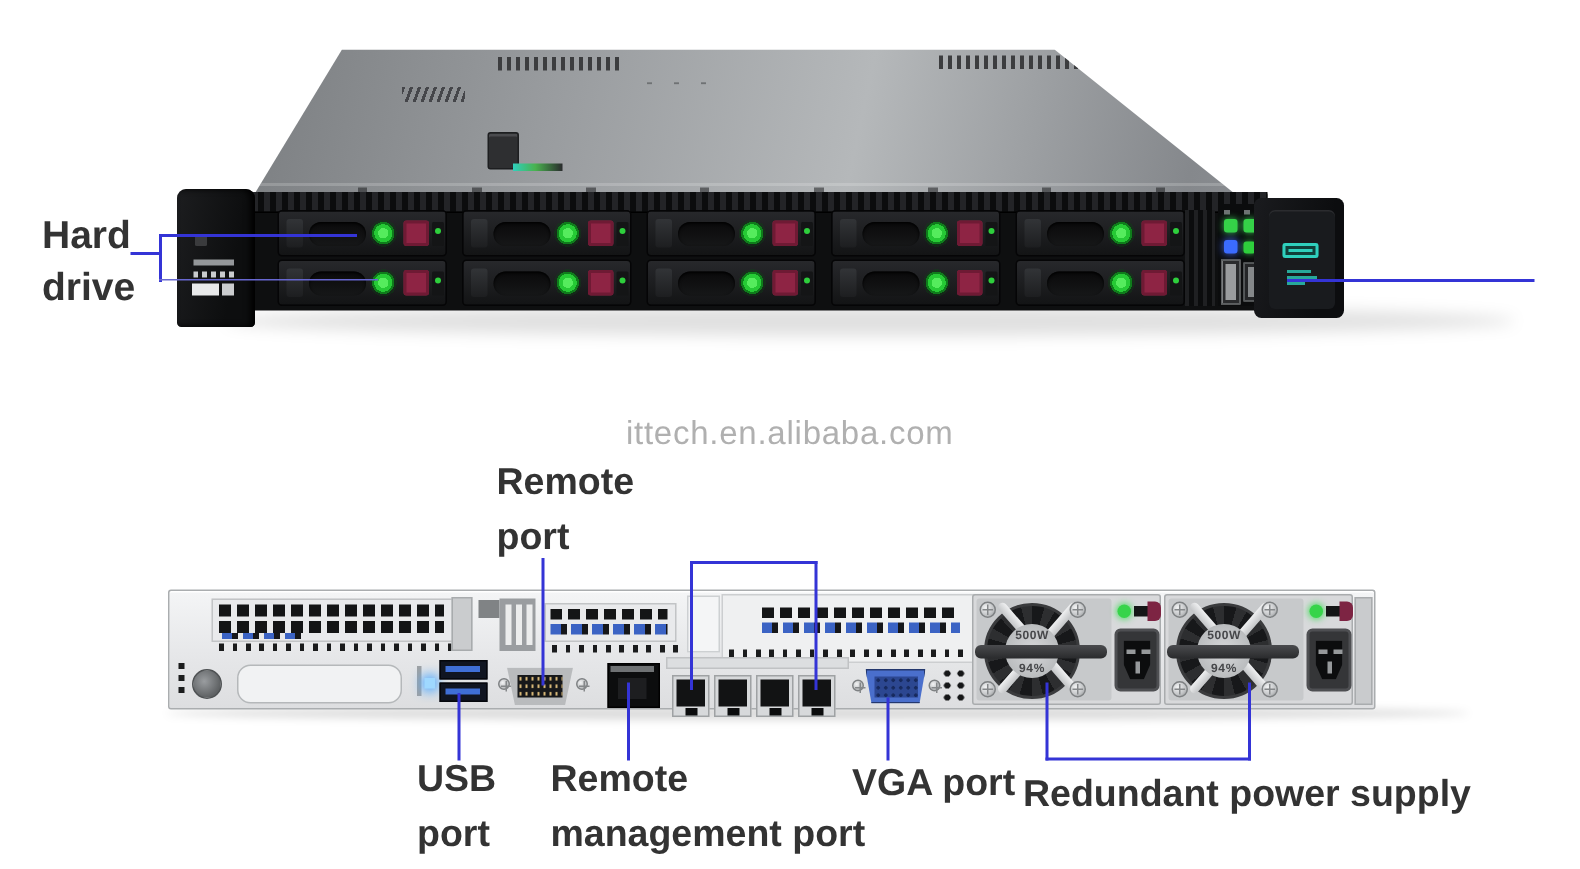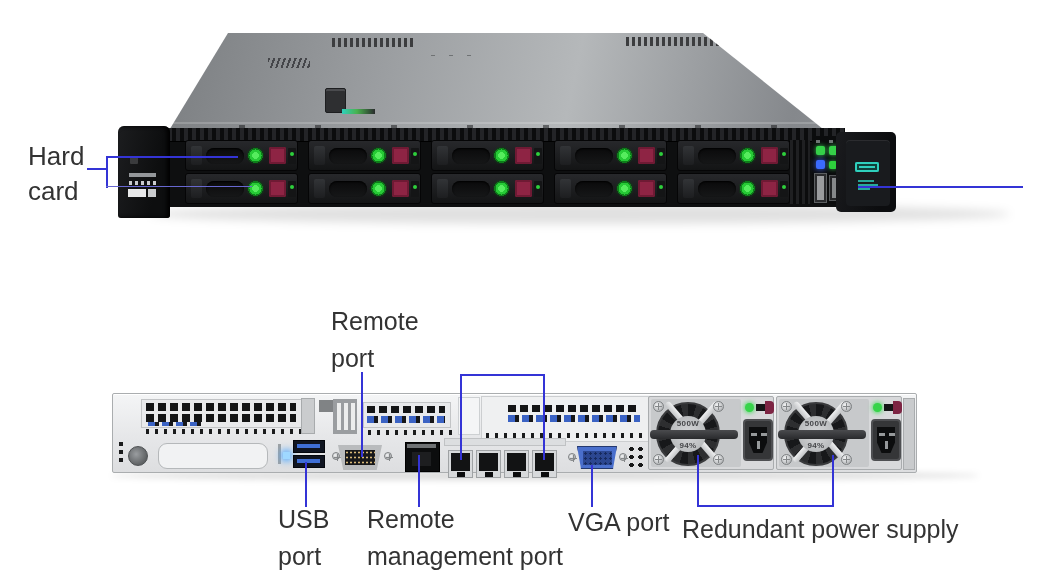--- a/index.html
+++ b/index.html
@@ -2,21 +2,21 @@
 <html><head>
 <meta charset="utf-8">
 <style>
   html,body{margin:0;padding:0;background:#fff}
   .page{position:relative;width:1053px;height:579px;background:#fff;overflow:hidden;
         font-family:"Liberation Sans",sans-serif}
   .abs,i,b,span.t{position:absolute;display:block}
   i{font-style:normal}
 
   
-  .lbl{position:absolute;font-weight:400;font-size:25px;line-height:37px;color:#333;white-space:nowrap}
+  .lbl{position:absolute;font-weight:700;font-size:25px;line-height:37px;color:#333;white-space:nowrap}
   .wm{position:absolute;left:0;right:0;top:276px;text-align:center;font-size:22px;color:#b0b0b0;letter-spacing:.5px}
   .cl{position:absolute;background:#3434d6}
 
   
   .front{position:absolute;left:118px;top:8px;width:915px;height:222px}
   .lid{position:absolute;left:0;top:0;width:915px;height:132px;
        clip-path:polygon(110px 25px,585px 25px,715px 129px,47px 129px);
        background:linear-gradient(102deg,#74777a 0%,#999c9f 28%,#b5b8ba 50%,#85888c 74%,#9da0a3 100%)}
   .ventH{background:repeating-linear-gradient(90deg,#3c3d3f 0 3px,transparent 3px 6px)}
   .ventD{background:repeating-linear-gradient(110deg,#45464a 0 2px,transparent 2px 5px)}
@@ -340,23 +340,24 @@
   <i class="cl" style="left:543px;top:374px;width:2px;height:86px"></i>
   <i class="cl" style="left:305px;top:462px;width:2px;height:45px"></i>
   <i class="cl" style="left:418px;top:455px;width:2px;height:52px"></i>
   <i class="cl" style="left:591px;top:465px;width:2px;height:42px"></i>
   <i class="cl" style="left:697px;top:455px;width:2px;height:52px"></i>
   <i class="cl" style="left:832px;top:455px;width:2px;height:52px"></i>
   <i class="cl" style="left:697px;top:505px;width:137px;height:2px"></i>
 
   <div class="lbl" style="left:28px;top:139px;font-size:26px;line-height:35px">
     <div>Hard</div>
-    <div>card</div>
-  </div>
-
+    <div>drive</div>
+  </div>
+
+  <div class="wm">ittech.en.alibaba.com</div>
 
   <div class="lbl" style="left:331px;top:303px">
     <div>Remote</div>
     <div>port</div>
   </div>
 
 
   <div class="lbl" style="left:278px;top:501px">
     <div>USB</div>
     <div>port</div>

